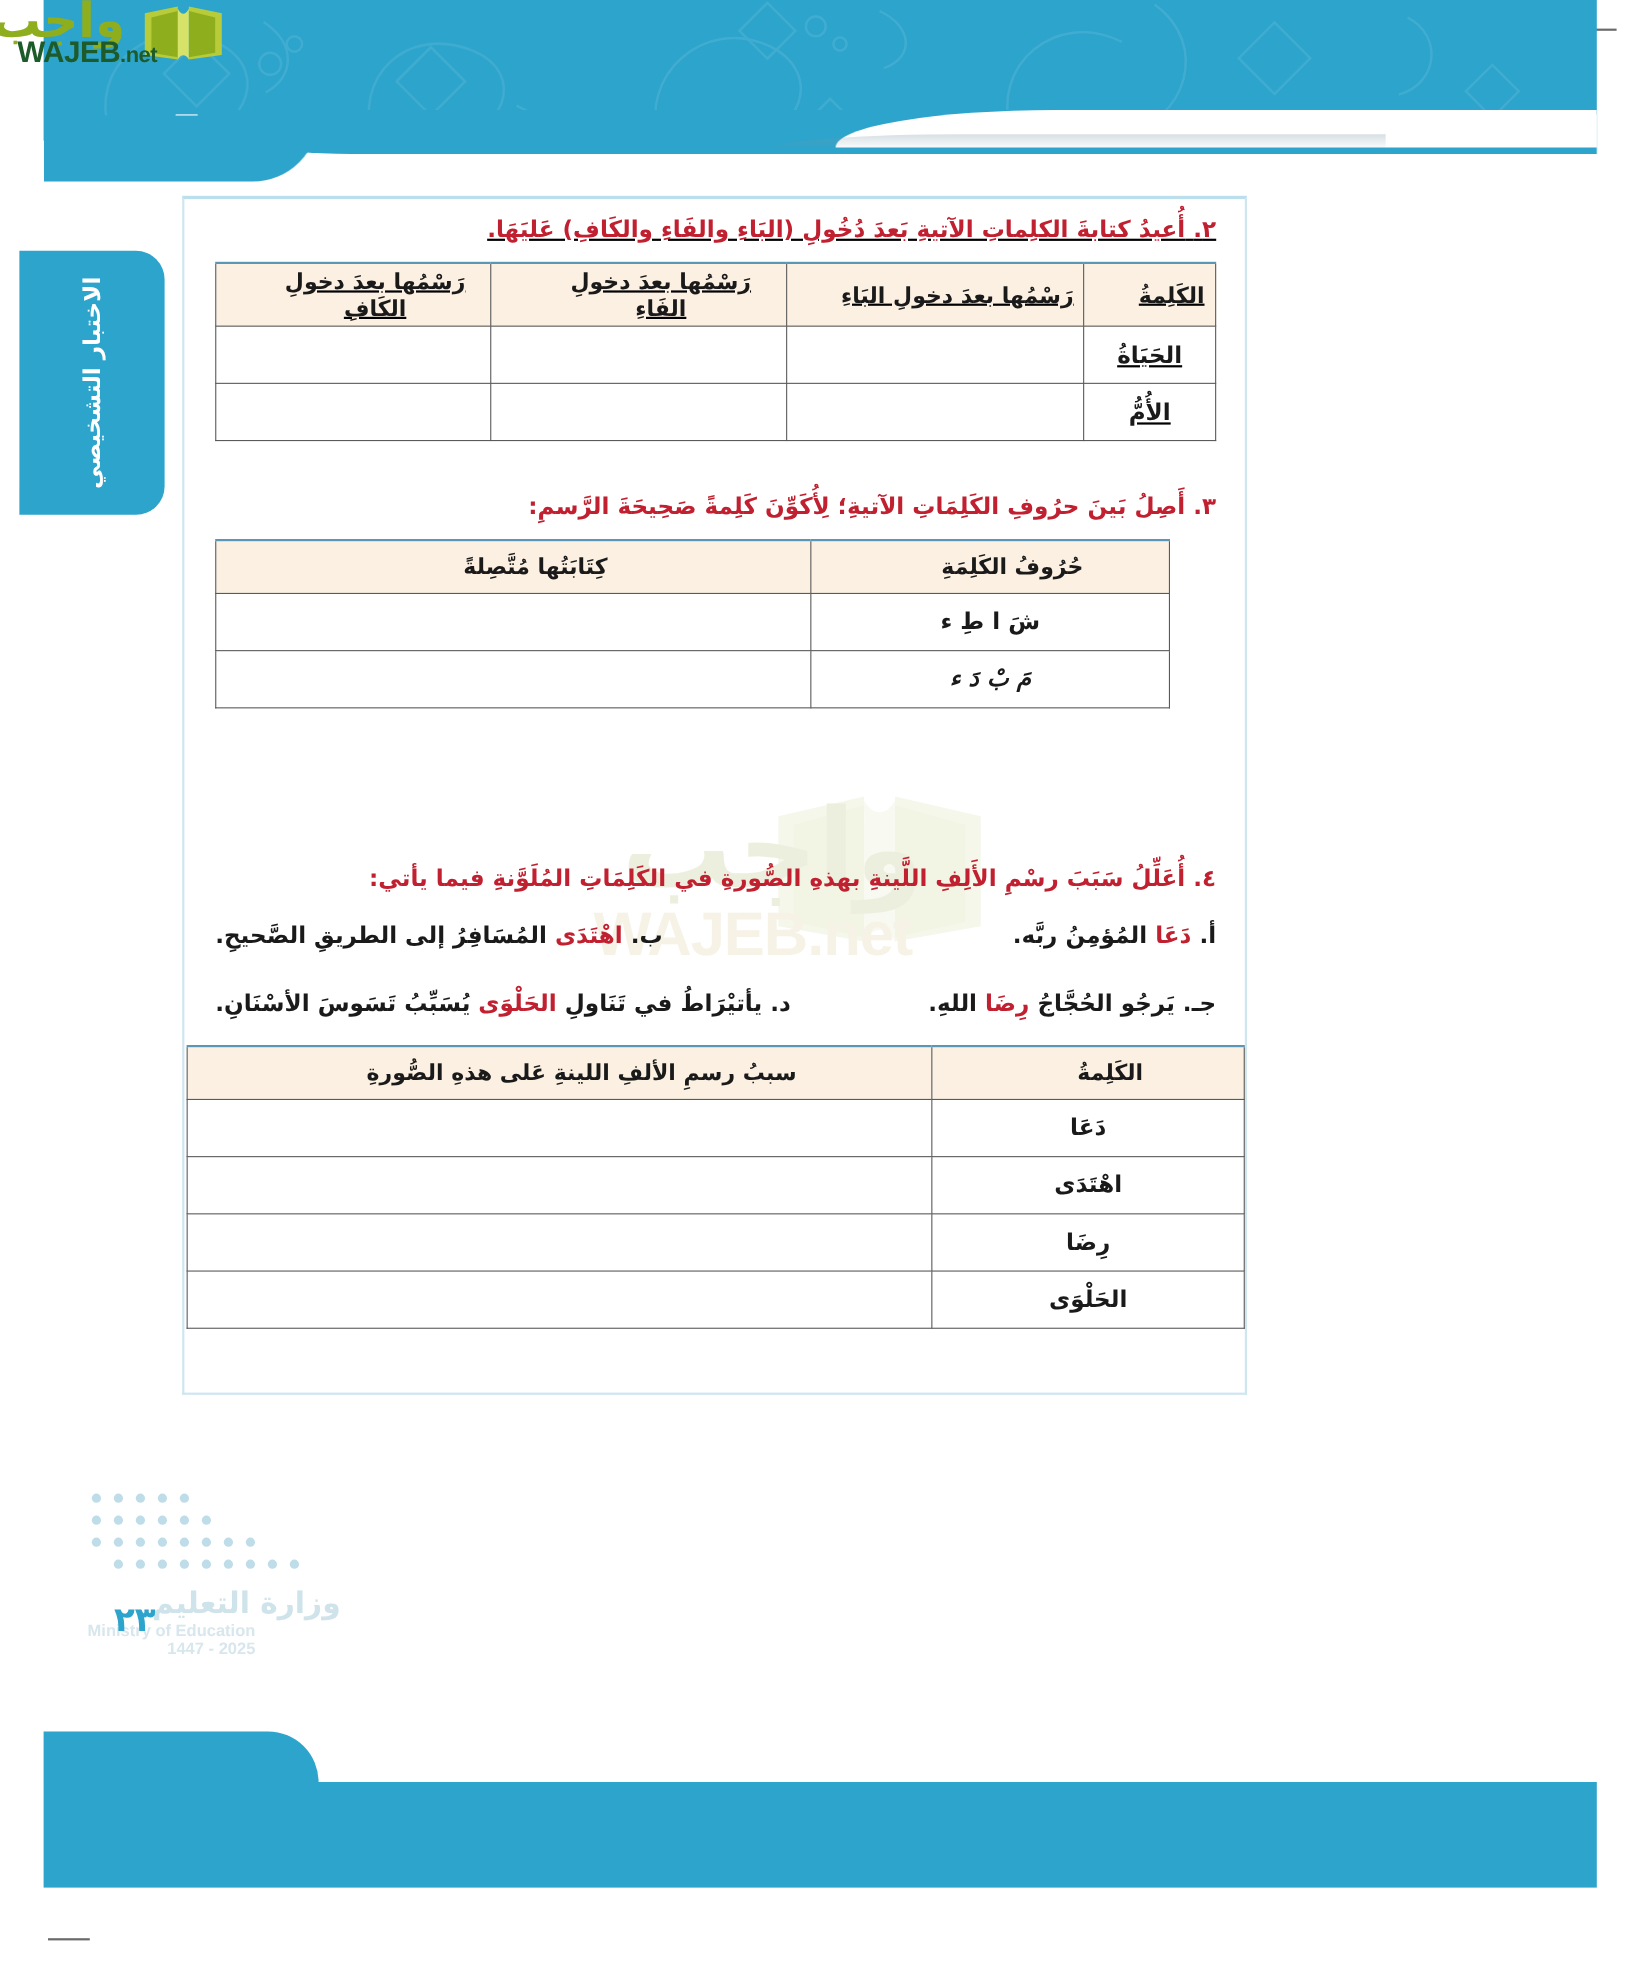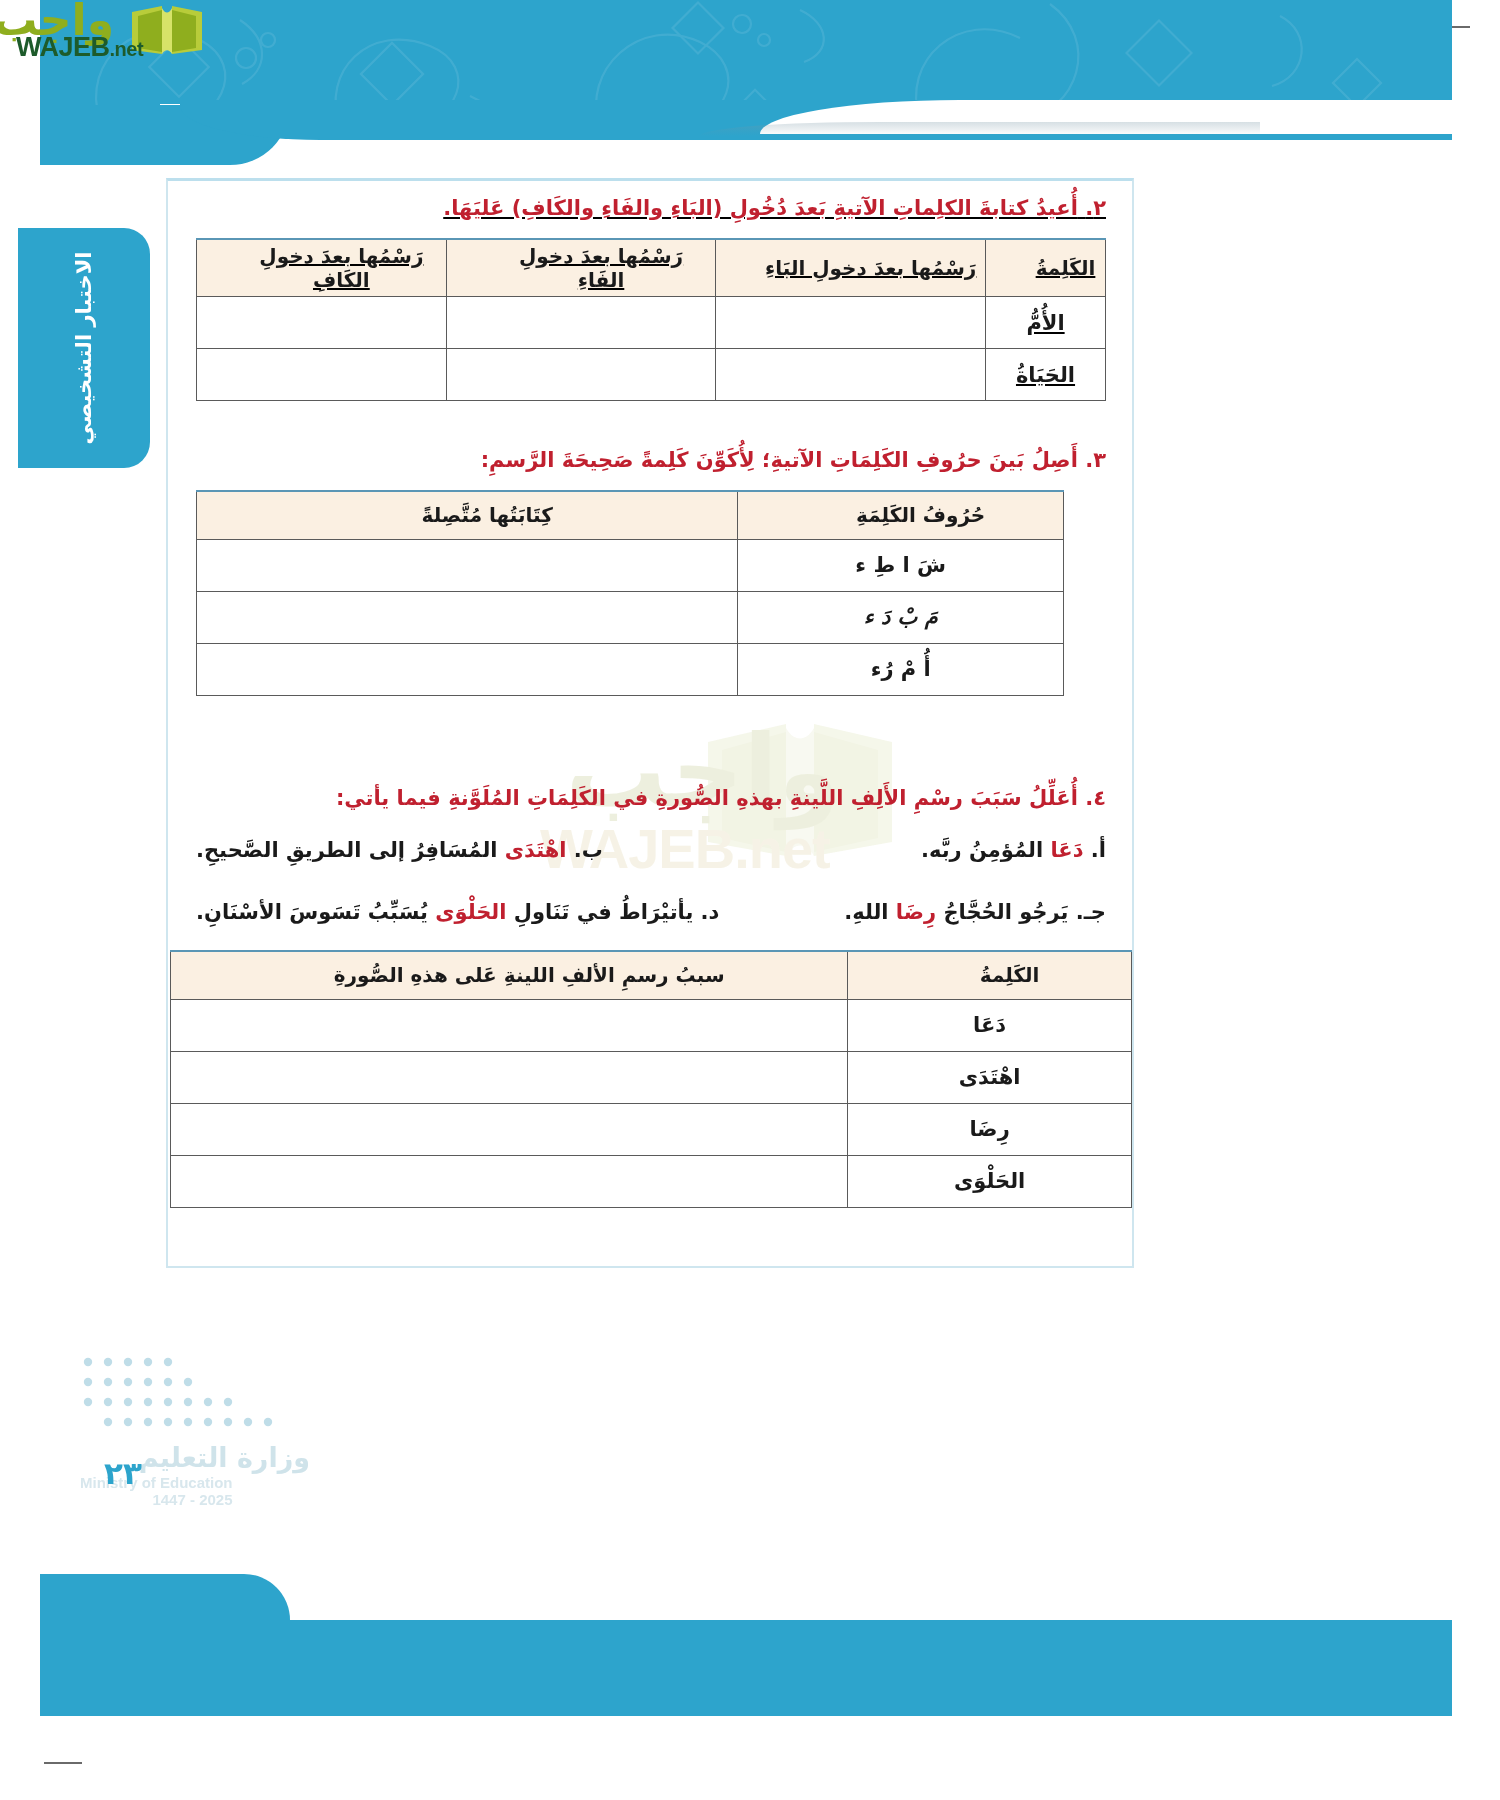--- a/index.html
+++ b/index.html
@@ -226,27 +226,27 @@
       <thead>
         <tr>
           <th style="width:120px;">الكَلِمةُ</th>
           <th style="width:270px;">رَسْمُها بعدَ دخولِ البَاءِ</th>
           <th style="width:270px;">رَسْمُها بعدَ دخولِ الفَاءِ</th>
           <th style="width:250px;">رَسْمُها بعدَ دخولِ الكَافِ</th>
         </tr>
       </thead>
       <tbody>
         <tr>
+          <td>الحَيَاةُ</td>
+          <td></td>
+          <td></td>
+          <td></td>
+        </tr>
+        <tr>
           <td>الأُمُّ</td>
-          <td></td>
-          <td></td>
-          <td></td>
-        </tr>
-        <tr>
-          <td>الحَيَاةُ</td>
           <td></td>
           <td></td>
           <td></td>
         </tr>
       </tbody>
     </table>
   </div>
 
   <div style="position:absolute;left:196px;top:448px;width:910px;">
     <div class="q-head">
@@ -260,24 +260,20 @@
           <th style="width:542px;">كِتَابَتُها مُتَّصِلةً</th>
         </tr>
       </thead>
       <tbody>
         <tr>
           <td style="letter-spacing:3px;">شَ ا طِ ء</td>
           <td></td>
         </tr>
         <tr>
           <td style="letter-spacing:3px;font-style:italic;">مَ بْ دَ ء</td>
-          <td></td>
-        </tr>
-        <tr>
-          <td style="letter-spacing:3px;">أُ مْ رُء</td>
           <td></td>
         </tr>
       </tbody>
     </table>
   </div>
 
   <div class="wm">
     <svg class="wm-book" width="200" height="165" viewBox="0 0 200 165">
       <path d="M8,26 L86,8 L86,140 L8,126 Z" fill="#e7ebcd"></path>
       <path d="M192,26 L114,8 L114,140 L192,126 Z" fill="#e7ebcd"></path>

